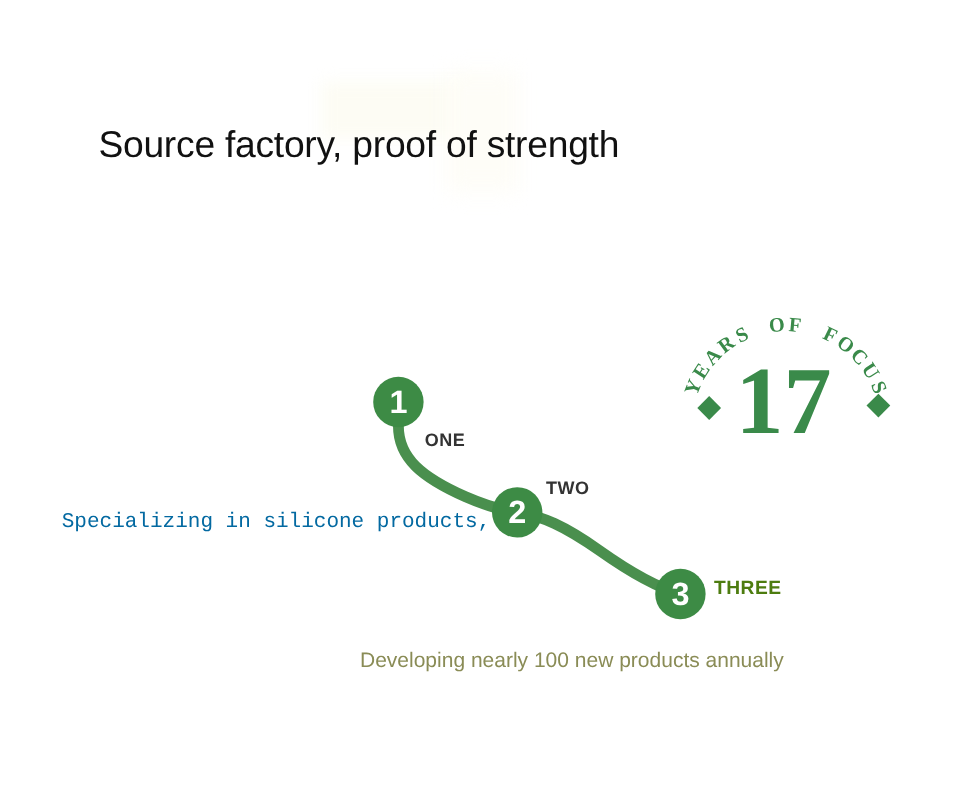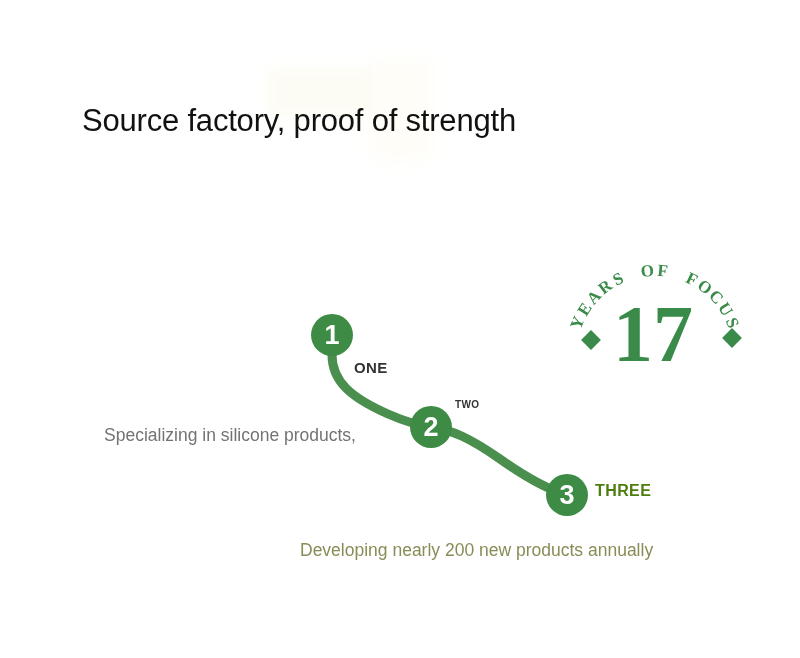--- a/index.html
+++ b/index.html
@@ -68,24 +68,24 @@
   }
   .caption-top    { left: 20px;  top: 263px; }
   .caption-bottom { left: 300px; top: 540px; }
 
   .caption-middle {
     position: absolute;
     left: 0px;
     top: 424px;
     width: 460px;
     text-align: center;
-    color: #737373;
+    color: #0369a1;
     font-size: 17.5px;
     line-height: 23px;
-    font-family: Liberation Sans, sans-serif;
+    font-family: Liberation Mono, monospace;
   }
   .caption-middle .ln { display: block; white-space: nowrap; }
   .caption-middle .ln1 { text-indent: 0px; }
 
   
   #flow {
     position: absolute;
     left: 0;
     top: 0;
     width: 800px;
@@ -101,21 +101,21 @@
   
   .step-label {
     position: absolute;
     color: #333333;
     font-weight: bold;
     font-family: "Liberation Sans", sans-serif;
     letter-spacing: 0.4px;
     white-space: nowrap;
   }
   .label-one   { left: 354px; top: 327px; font-size: 15px; margin-top: 32px; }
-  .label-two   { left: 455px; top: 399px; font-size: 10px; }
+  .label-two   { left: 455px; top: 399px; font-size: 15px; }
   .label-three { left: 595px; top: 482px; font-size: 16px; }
 
   
   #badge {
     position: absolute;
     left: 555px;
     top: 236px;
     width: 200px;
     height: 150px;
   }
@@ -141,21 +141,21 @@
   <div class="bg-patch"></div>
   <div class="bg-patch-2"></div>
 
   <div class="headline">Source factory, proof of strength</div>
 
 
   <div class="caption-middle">
     <span class="ln ln1">Specializing in silicone products,</span>
   </div>
 
-  <div class="olive caption-bottom">Developing nearly 200 new products annually</div>
+  <div class="olive caption-bottom">Developing nearly 100 new products annually</div>
 
   <svg id="flow" viewBox="0 0 800 658">
 
     <path id="flow-path" d="M 332 355 C 332 382, 352 398, 388 414 C 404 421, 416 425, 431 427 C 452 430, 470 438, 500 459 C 524 476, 546 489, 567 495" fill="none" stroke="#4a8f4e" stroke-width="9" stroke-linecap="round"></path>
 
     <g>
       <circle id="node1-circle" cx="332" cy="335" r="21" fill="#3d8b45"></circle>
       <text id="node1-num" class="node-num" x="332" y="335" text-anchor="middle" dominant-baseline="central" font-size="27" fill="#ffffff">1</text>
     </g>
 

